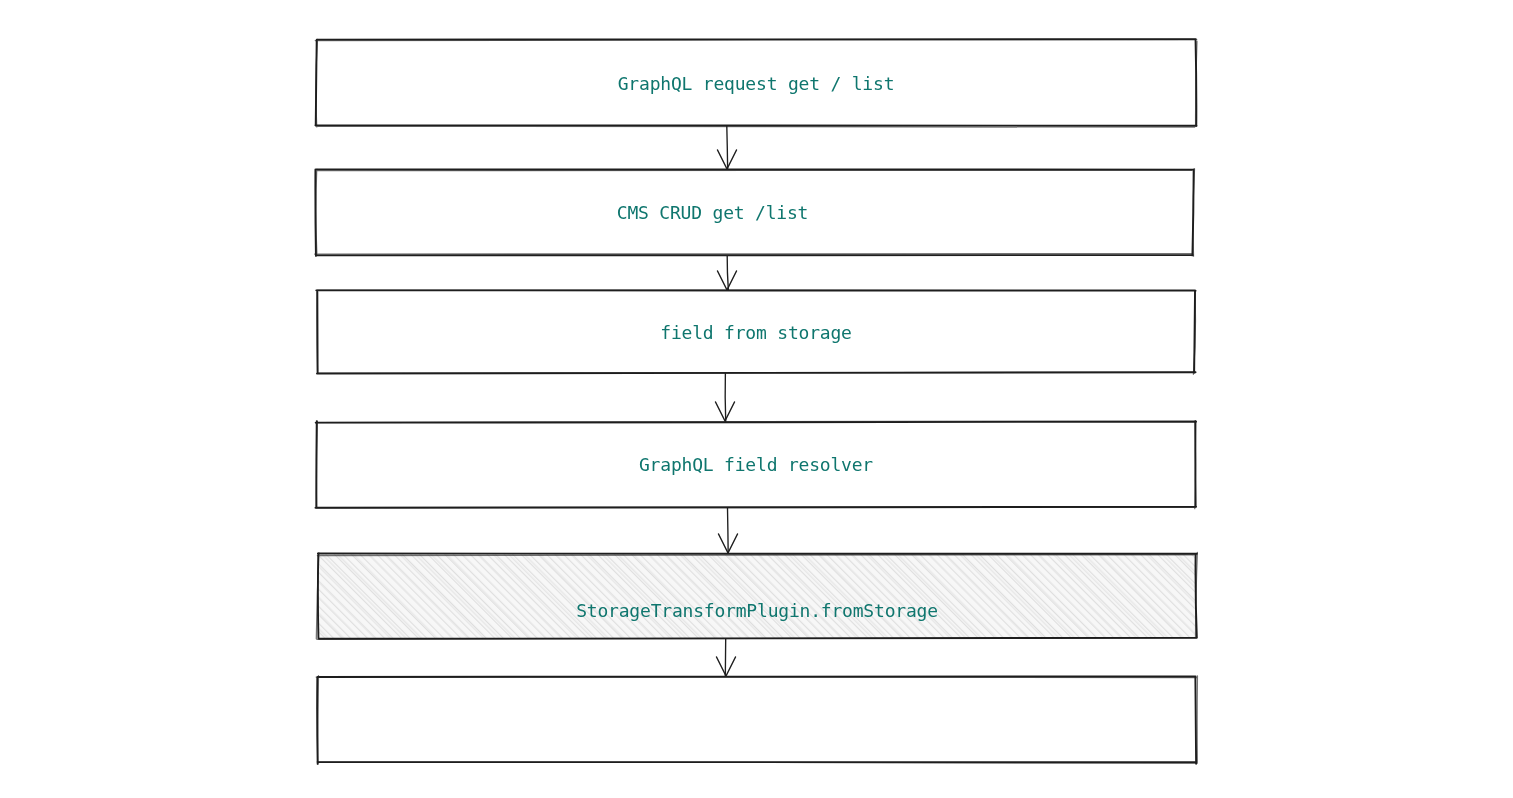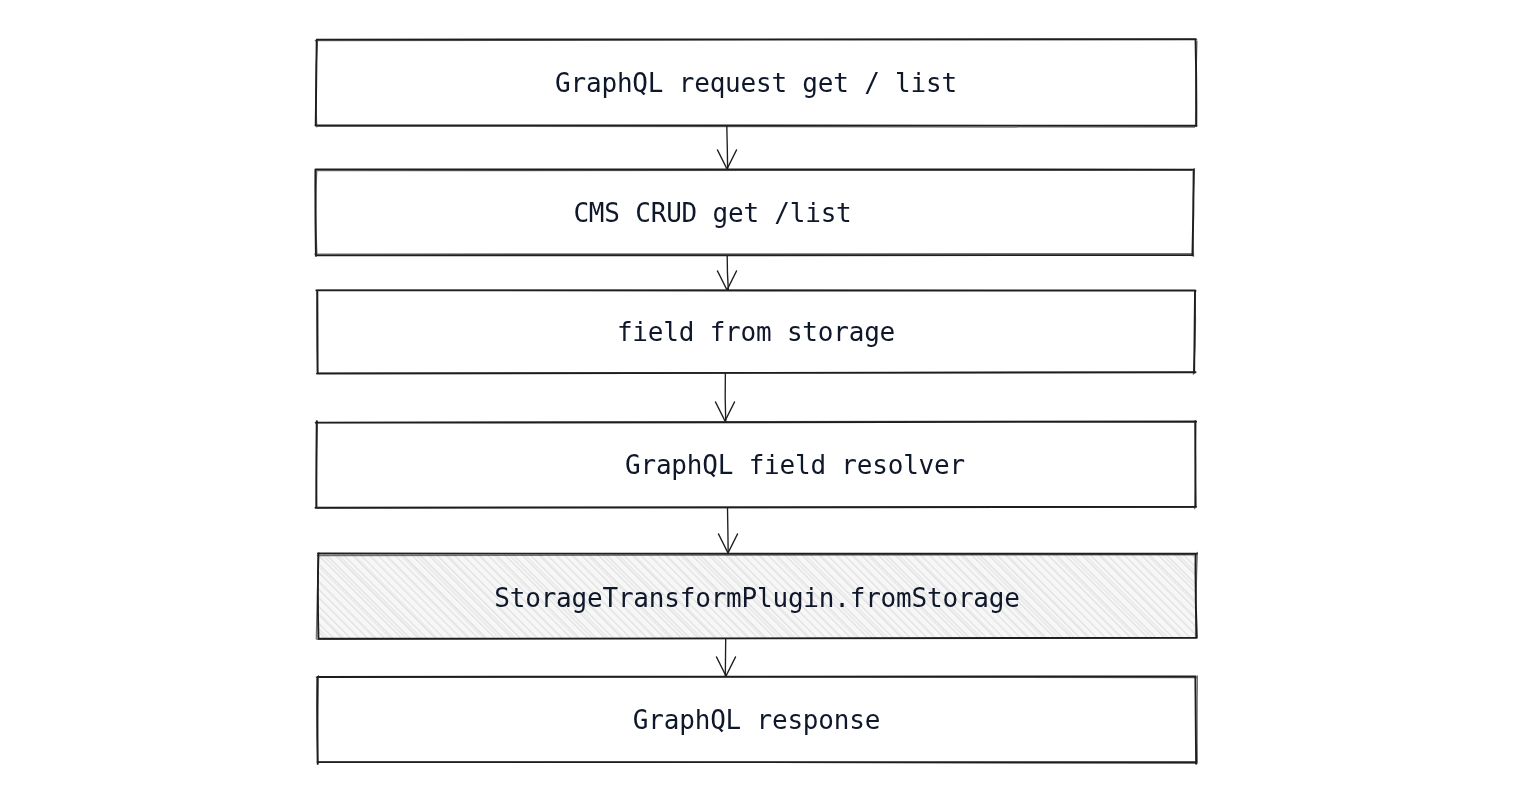--- a/index.html
+++ b/index.html
@@ -26,24 +26,24 @@
     width: 1513px;
     height: 798px;
     display: block;
   }
   .node-label {
     position: absolute;
     display: flex;
     align-items: center;
     justify-content: center;
     font-family: "DejaVu Sans Mono", "Liberation Mono", monospace;
-    font-size: 26px;
+    font-size: 18px;
     font-weight: 500;
     letter-spacing: -0.2px;
-    color: #0f172a;
+    color: #0f766e;
     white-space: nowrap;
     pointer-events: none;
     user-select: none;
   }
 </style>
 </head>
 <body>
 
 <div id="diagram-canvas">
 
@@ -114,19 +114,18 @@
         </g>
       </g>
   </svg>
 
   <div class="node-label" style="left:316px; top:40px; width:880px; height:86px;">GraphQL request get / list</div>
 
   <div class="node-label" style="left:316px; top:170px; width:793px; height:85px;">CMS CRUD get /list</div>
 
   <div class="node-label" style="left:317px; top:291px; width:878px; height:82px;">field from storage</div>
 
-  <div class="node-label" style="left:316px; top:422px; width:880px; height:85px;margin-left:39px;">GraphQL field resolver</div>
+  <div class="node-label" style="left:316px; top:422px; width:880px; height:85px;">GraphQL field resolver</div>
 
-  <div class="node-label" style="left:318px; top:548px; width:878px; height:100px;">StorageTransformPlugin.fromStorage</div>
+  <div class="node-label" style="left:318px; top:560px; width:878px; height:100px;">StorageTransformPlugin.fromStorage</div>
 
-  <div class="node-label" style="left:317px; top:677px; width:879px; height:86px;">GraphQL response</div>
 
 </div>
 
 </body></html>

